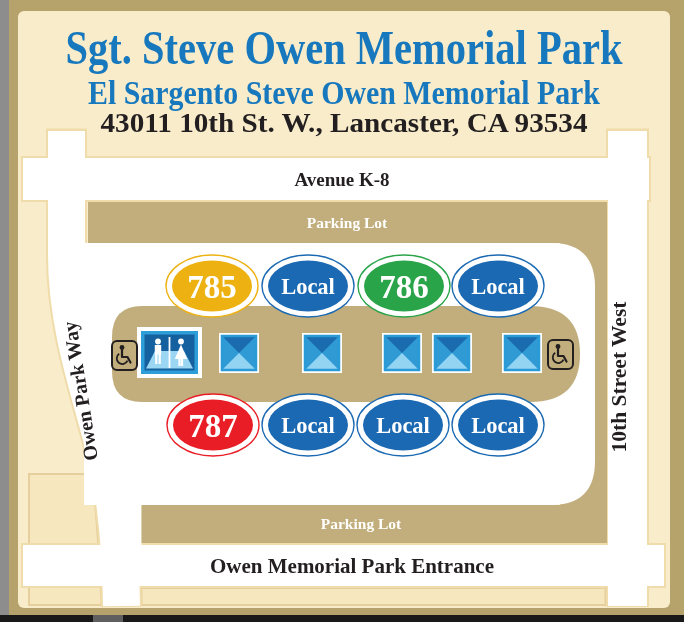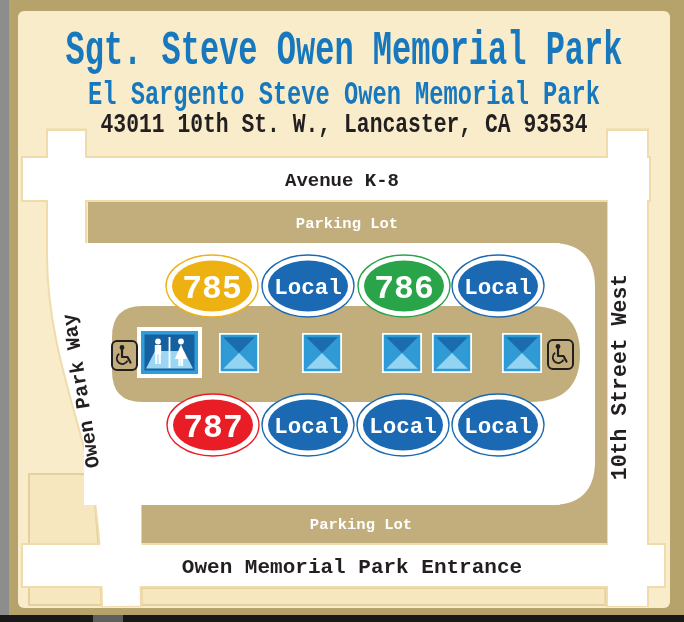--- a/index.html
+++ b/index.html
@@ -1,17 +1,17 @@
 <!DOCTYPE html>
 <html><head>
 <meta charset="utf-8">
 <style>
   html,body{margin:0;padding:0;background:#dddddd;}
   .screen{position:relative;width:684px;height:622px;background:#b5a36b;overflow:hidden;
-          font-family:Liberation Mono, monospace;}
+          font-family:Liberation Serif, serif;}
   .edge-gray{position:absolute;left:0;top:0;width:9px;height:615px;background:#8d8d8d;}
   .bottom-bar{position:absolute;left:0;top:615px;width:684px;height:7px;background:#191919;}
   .bottom-bar-gray{position:absolute;left:93px;top:0;width:30px;height:7px;background:#5f5f5f;}
   svg{position:absolute;left:0;top:0;}
   svg text{text-anchor:middle;}
   .t-title{font-weight:bold;font-size:48px;fill:#1778be;}
   .t-sub{font-weight:bold;font-size:34px;fill:#1778be;}
   .t-addr{font-weight:bold;font-size:28px;fill:#231f20;}
   .lbl{font-weight:bold;fill:#231f20;}
   .lbl-a{font-size:19px;}

